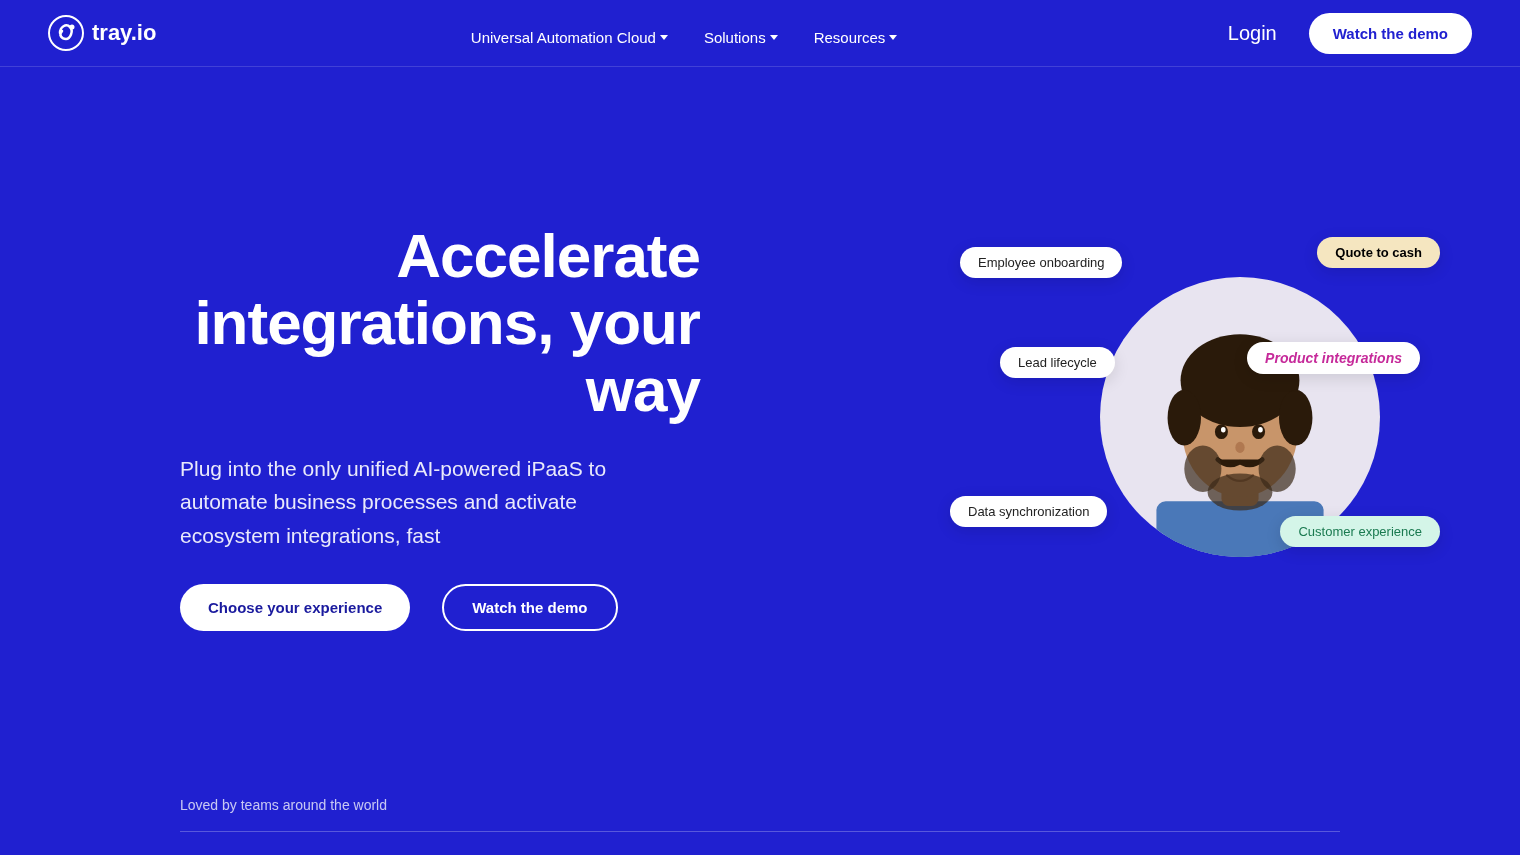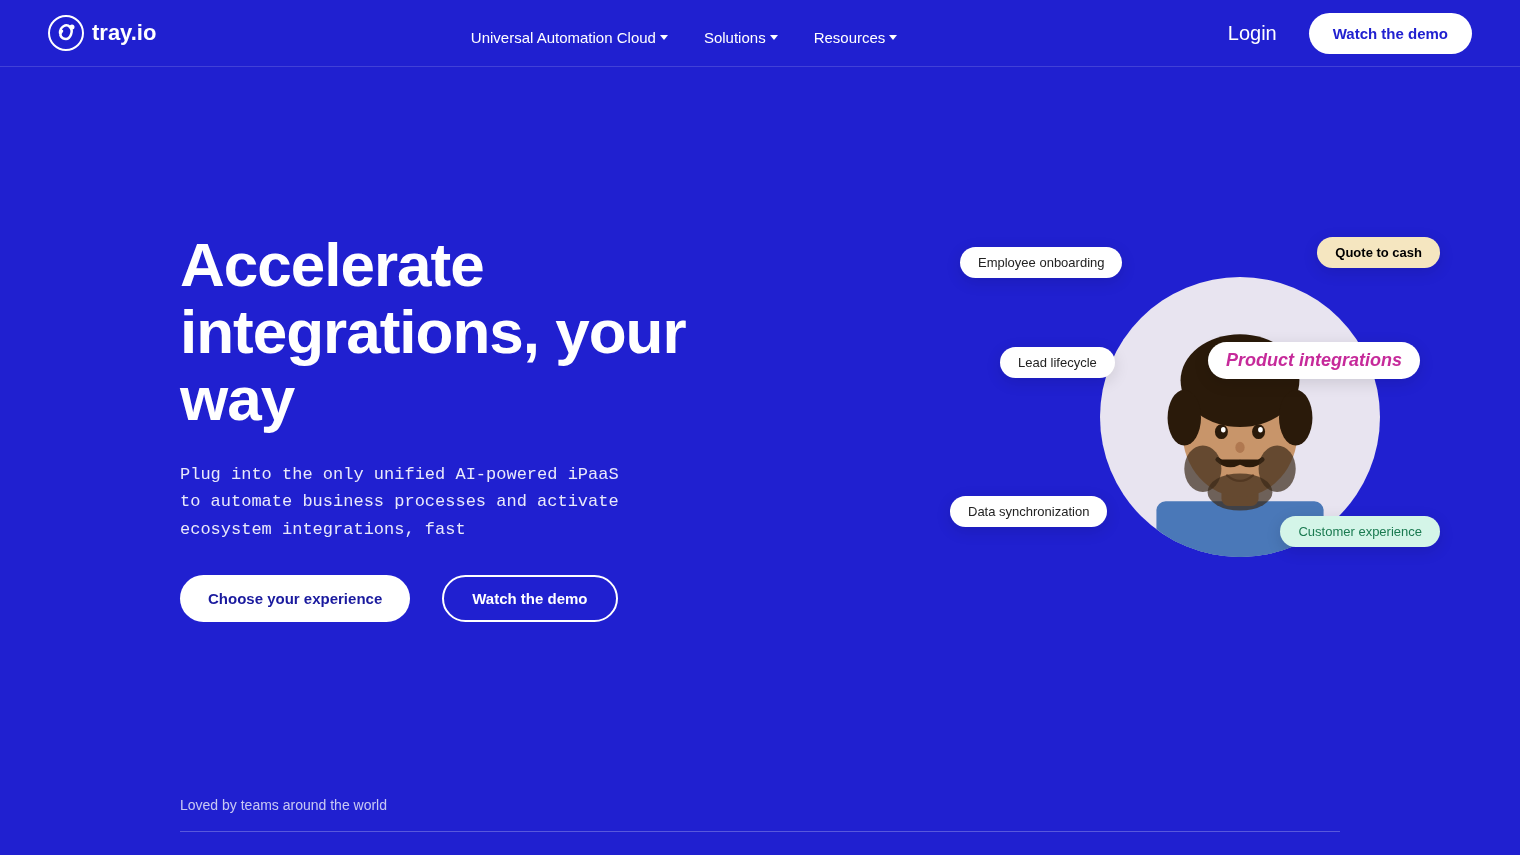--- a/index.html
+++ b/index.html
@@ -97,28 +97,28 @@
       max-width: 520px;
       z-index: 2;
     }
     .hero-title {
       color: white;
       font-size: 62px;
       font-weight: 800;
       line-height: 1.08;
       margin-bottom: 28px;
       letter-spacing: -1px;
+      text-align: right;
     }
     .hero-subtitle {
       color: rgba(255,255,255,0.9);
-      font-size: 17px;
+      font-size: 21px;
       line-height: 1.6;
       margin-bottom: 32px;
       max-width: 460px;
-      font-family: Liberation Mono, monospace;
     }
     .hero-buttons {
       display: flex;
       gap: 32px;
     }
     .btn-primary {
       background: white;
       color: #1a1a9e;
       font-size: 15px;
       font-weight: 700;
@@ -169,21 +169,21 @@
       padding: 8px 18px;
       font-size: 13px;
       font-weight: 500;
       color: #222;
       box-shadow: 0 4px 16px rgba(0,0,0,0.12);
       white-space: nowrap;
     }
     .tag-employee { top: 60px; left: 20px; }
     .tag-quote { top: 50px; right: 0; background: #f5e6c0; color: #000000; font-weight: 600; }
     .tag-lead { top: 160px; left: 60px; }
-    .tag-product { top: 155px; right: 20px; color: #c62a9a; font-weight: 600; font-style: italic; font-size: 18px; background: white; }
+    .tag-product { top: 155px; right: 20px; color: #c62a9a; font-weight: 600; font-style: italic; font-size: 14px; background: white; }
     .tag-data { bottom: 120px; left: 10px; }
     .tag-customer { bottom: 100px; right: 0; background: #d4f5e8; color: #1a7a50; font-weight: 500; text-align: center; }
 
     
     .logos-section {
       background: #2020d0;
       padding: 30px 180px 60px;
     }
     .logos-label {
       color: rgba(255,255,255,0.75);

